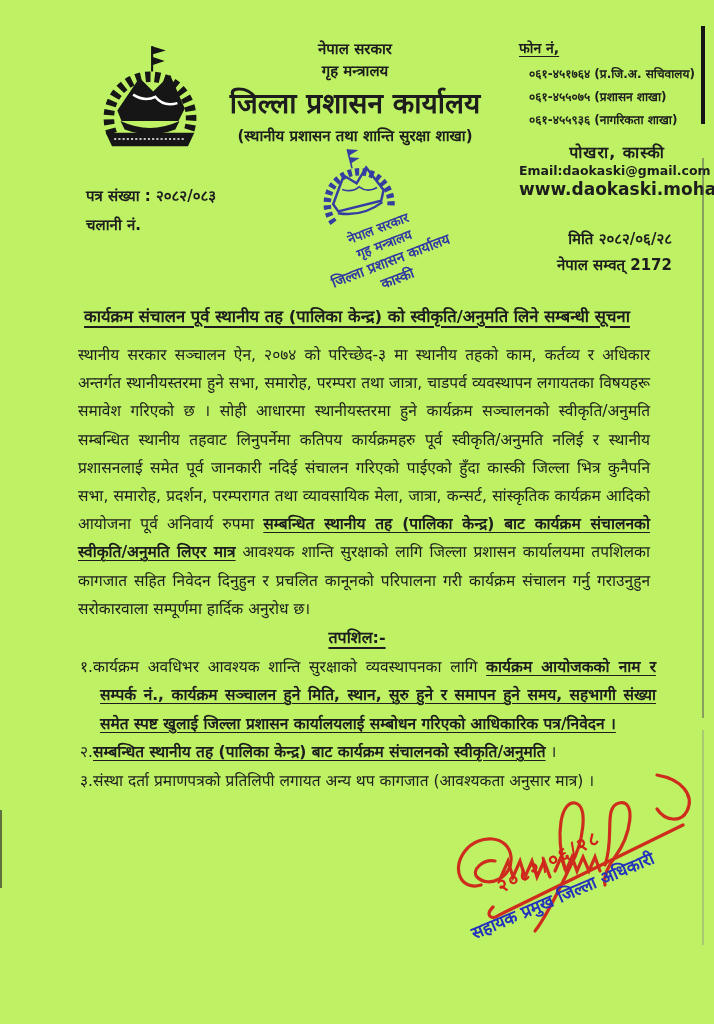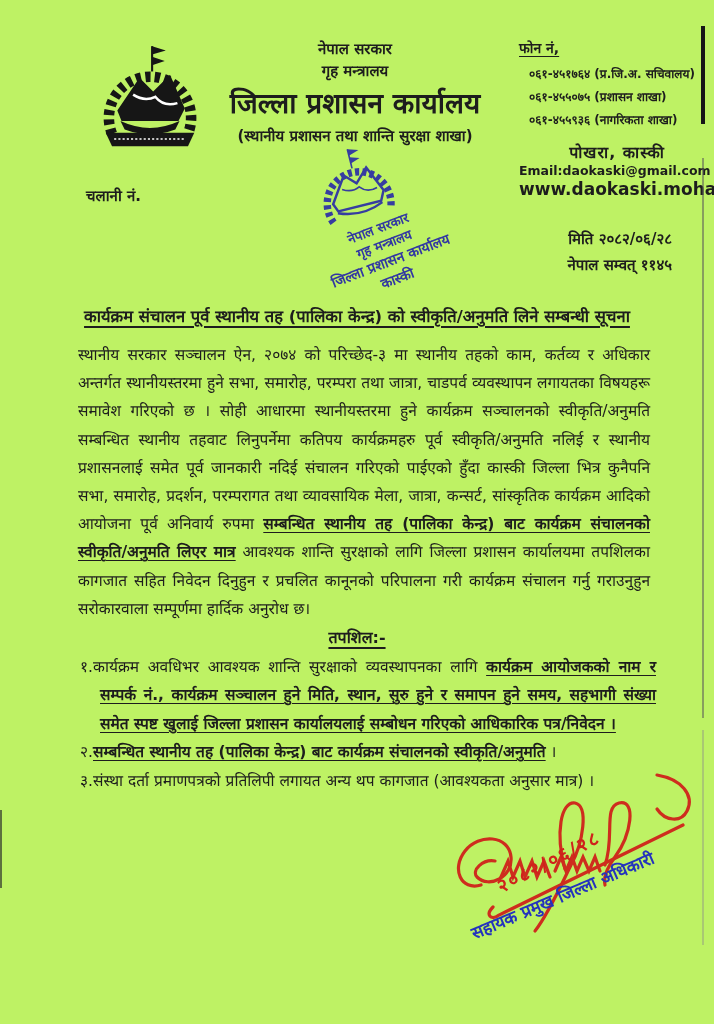--- a/index.html
+++ b/index.html
@@ -89,20 +89,21 @@
     <div class="phone-label">फोन नं,</div>
     <div class="phone-line">०६१-४५१७६४ (प्र.जि.अ. सचिवालय)</div>
     <div class="phone-line">०६१-४५५०७५ (प्रशासन शाखा)</div>
     <div class="phone-line">०६१-४५५९३६ (नागरिकता शाखा)</div>
     <div class="contact-city">पोखरा, कास्की</div>
     <div class="contact-email">Email:daokaski@gmail.com</div>
     <div class="contact-web">www.daokaski.moha.gov.np</div>
   </div>
 
   <div class="meta-left">
+    <div>पत्र संख्या : २०८२/०८३</div>
     <div>चलानी नं.</div>
   </div>
 
   <div class="stamp">
     <div class="stamp-emblem">
       <svg viewBox="0 0 110 110" aria-hidden="true">
         <path d="M57 3 l0 24" stroke="currentColor" stroke-width="2" fill="none"></path>
         <path d="M57 3 l13 4 -13 4 z M57 13 l12 4 -12 4 z" fill="currentColor"></path>
         <path d="M19 86 A 39 39 0 1 1 91 86" fill="none" stroke="currentColor" stroke-width="9" stroke-dasharray="5 4"></path>
         <path d="M24 64 L45 33 L58 46 L74 30 L88 62 L82 74 L28 74 Z" fill="none" stroke="currentColor" stroke-width="3"></path>
@@ -113,21 +114,21 @@
     <div class="stamp-text">
       <div class="stamp-l1">नेपाल सरकार</div>
       <div class="stamp-l2">गृह मन्त्रालय</div>
       <div class="stamp-l3">जिल्ला प्रशासन कार्यालय</div>
       <div class="stamp-l4">कास्की</div>
     </div>
   </div>
 
   <div class="date-block">
     <div>मिति २०८२/०६/२८</div>
-    <div>नेपाल सम्वत् ११४५</div>
+    <div>नेपाल सम्वत् 2172</div>
   </div>
 
   <div class="subject">
     <span>कार्यक्रम संचालन पूर्व स्थानीय तह (पालिका केन्द्र) को स्वीकृति/अनुमति लिने सम्बन्धी सूचना</span>
   </div>
 
   <div class="body-para"><span>स्थानीय सरकार सञ्चालन ऐन, २०७४ को परिच्छेद-३ मा स्थानीय तहको काम, कर्तव्य र अधिकार अन्तर्गत स्थानीयस्तरमा हुने सभा, समारोह, परम्परा तथा जात्रा, चाडपर्व व्यवस्थापन लगायतका विषयहरू समावेश गरिएको छ । सोही आधारमा स्थानीयस्तरमा हुने कार्यक्रम सञ्चालनको स्वीकृति/अनुमति सम्बन्धित स्थानीय तहवाट लिनुपर्नेमा कतिपय कार्यक्रमहरु पूर्व स्वीकृति/अनुमति नलिई र स्थानीय प्रशासनलाई समेत पूर्व जानकारी नदिई संचालन गरिएको पाईएको हुँदा कास्की जिल्ला भित्र कुनैपनि सभा, समारोह, प्रदर्शन, परम्परागत तथा व्यावसायिक मेला, जात्रा, कन्सर्ट, सांस्कृतिक कार्यक्रम आदिको आयोजना पूर्व अनिवार्य रुपमा </span><span class="u">सम्बन्धित स्थानीय तह (पालिका केन्द्र) बाट कार्यक्रम संचालनको स्वीकृति/अनुमति लिएर मात्र</span><span> आवश्यक शान्ति सुरक्षाको लागि जिल्ला प्रशासन कार्यालयमा तपशिलका कागजात सहित निवेदन दिनुहुन र प्रचलित कानूनको परिपालना गरी कार्यक्रम संचालन गर्नु गराउनुहुन सरोकारवाला सम्पूर्णमा हार्दिक अनुरोध छ।</span></div>
 
   <div class="details-head">
     <span>तपशिल:-</span>

